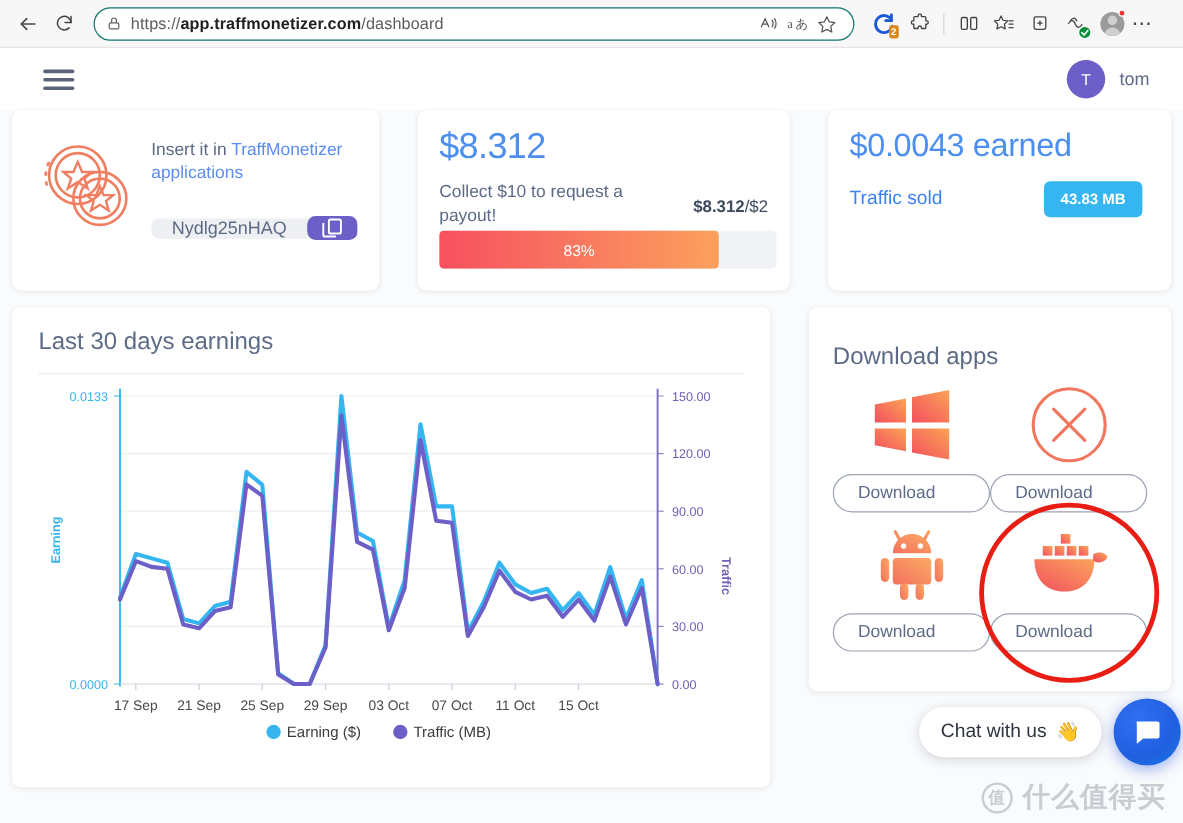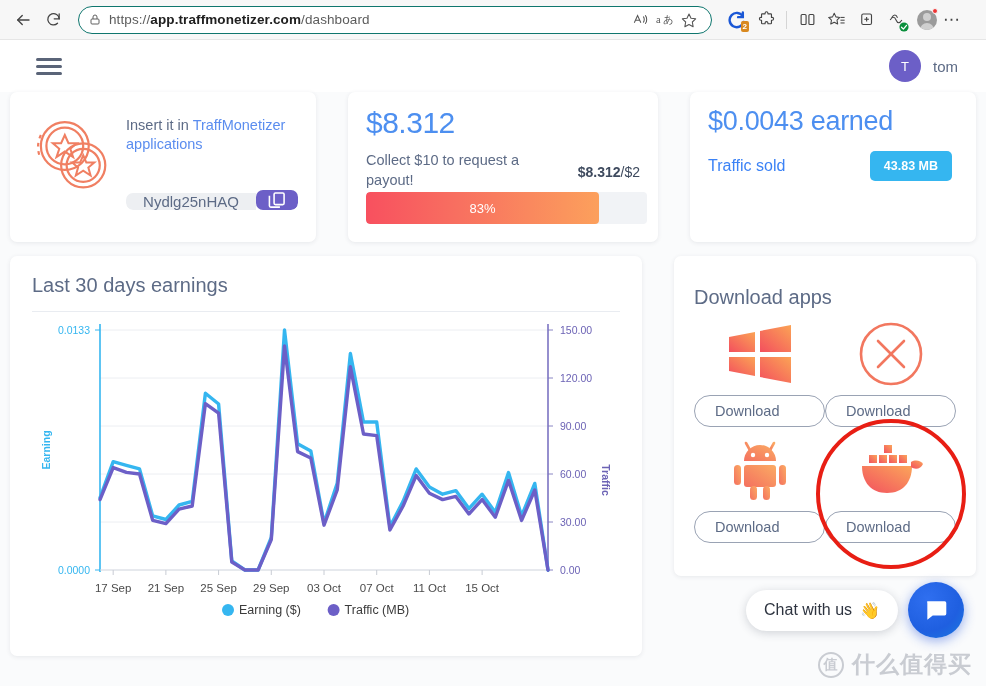--- a/index.html
+++ b/index.html
@@ -115,21 +115,21 @@
   .card-token { width: 306px; padding: 16px 18px; display:flex; gap: 6px; align-items:flex-start;}
   .coins { width: 92px; height: 92px; flex: 0 0 auto; margin-top: 4px; }
   .token-right { padding-top: 8px; flex:1 1 auto;}
   .insert-text {
     font-size: 14.5px; color: #5d6b86; line-height: 19px;
     max-width: 180px;
   }
   .insert-text .lnk { color: #5b8def; }
   .token-box {
     margin-top: 16px;
-    display: flex; align-items: flex-end;
+    display: flex; align-items: center;
     width: 172px; height: 40px;
     border-radius: 7px; overflow: hidden;
   }
   .token-val {
     flex: 1 1 auto; background: #edeff2;
     display: flex; align-items: center; justify-content: center;
     font-size: 15px; color: #5d6b86;
     border-radius: 7px 0 0 7px;
   }
   .token-copy {
@@ -185,21 +185,21 @@
   .annot-circle {
     position: absolute;
     border: 4px solid #e81e14; border-radius: 50%;
     width: 150px; height: 150px;
     left: 50%; top: -14px; transform: translateX(-50%);
     pointer-events: none;
   }
 
   
   .chat-wrap {
-    position: absolute; right: 22px; bottom: 48px;
+    position: absolute; right: 2px; bottom: 48px;
     display: flex; align-items: center; gap: 10px; z-index: 20;
   }
   .chat-pill {
     background: #fff; border-radius: 22px;
     box-shadow: 0 2px 10px rgba(40,50,70,.20);
     padding: 11px 18px; font-size: 16px; color: #2e3440;
     display:flex; align-items:center; gap:8px;
   }
   .chat-fab {
     width: 56px; height: 56px; border-radius: 50%;

